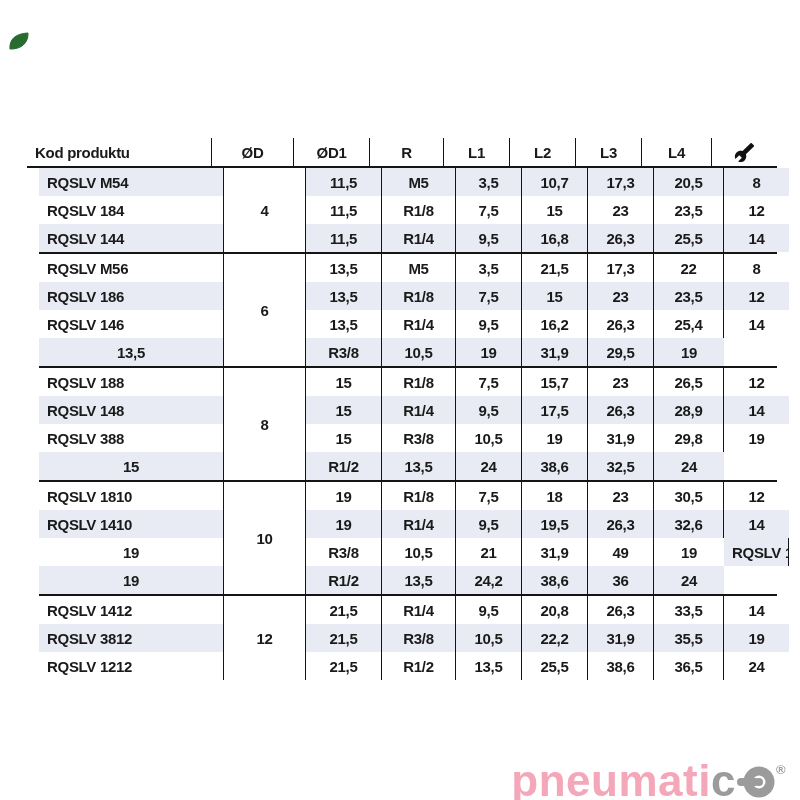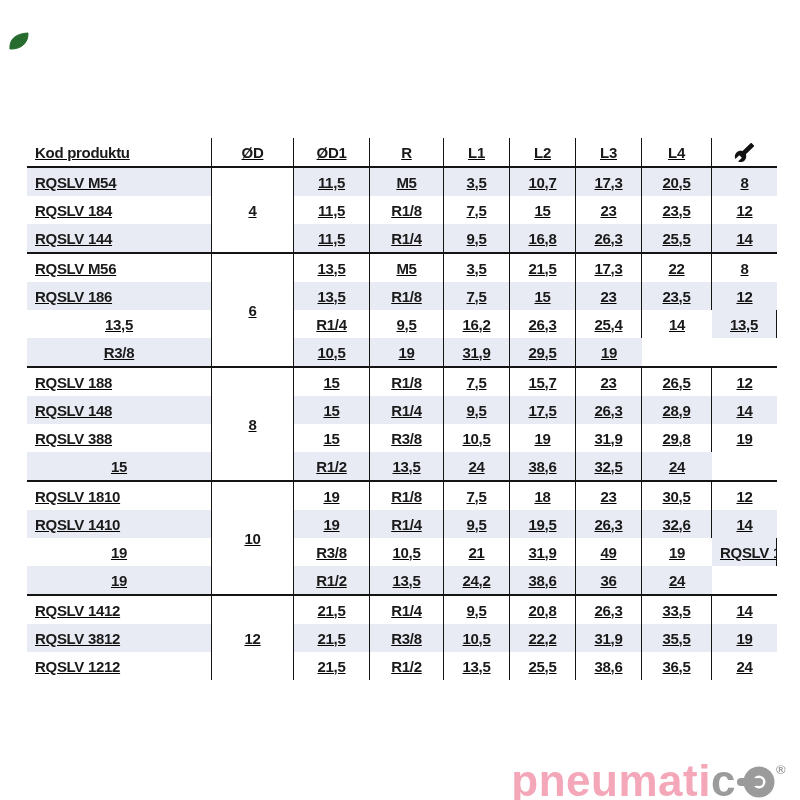--- a/index.html
+++ b/index.html
@@ -1,25 +1,25 @@
 <!DOCTYPE html>
 <html><head>
 <meta charset="utf-8">
 <style>
   html,body { margin:0; padding:0; }
   body { width:800px; height:800px; background:#ffffff; font-family:"Liberation Sans", sans-serif; }
   .page { position:relative; width:800px; height:800px; background:#ffffff; overflow:hidden; }
 
   .leaf { position:absolute; left:8px; top:31px; }
 
-  .tbl { position:absolute; left:27px; top:138px; width:750px;text-decoration:underline;
+  .tbl { position:absolute; left:27px; top:138px; width:750px;
          --cols: 185px 82px 76px 74px 66px 66px 66px 70px 65px; }
   .hrow { display:grid; grid-template-columns: var(--cols); height:30px;
           border-bottom:2px solid #141414; box-sizing:border-box; }
-  .tgroup { display:grid; grid-template-columns: var(--cols); grid-auto-rows:28px; }
+  .tgroup { display:grid; grid-template-columns: var(--cols); grid-auto-rows:28px;margin-left:12px; }
   .tgroup + .tgroup { border-top:2px solid #141414; }
   .cell { display:flex; align-items:center; justify-content:center;
           border-right:1.4px solid #141414; box-sizing:border-box;
           font-size:15px; font-weight:700; letter-spacing:-0.3px; color:#1a1a1a;
           white-space:nowrap; overflow:hidden; }
   .cell.left { justify-content:flex-start; padding-left:8px; }
   .cell.last { border-right:none; }
   .cell.striped { background:#e9ebf4; }
   .cell.odcell { background:#ffffff; grid-column:2; }
   .hcell { font-size:15px; }
@@ -98,20 +98,21 @@
           <div class="cell ">22</div>
           <div class="cell last">8</div>
           <div class="cell left striped">RQSLV 186</div>
           <div class="cell  striped">13,5</div>
           <div class="cell  striped">R1/8</div>
           <div class="cell  striped">7,5</div>
           <div class="cell  striped">15</div>
           <div class="cell  striped">23</div>
           <div class="cell  striped">23,5</div>
           <div class="cell last striped">12</div>
+          <div class="cell left">RQSLV 146</div>
           <div class="cell ">13,5</div>
           <div class="cell ">R1/4</div>
           <div class="cell ">9,5</div>
           <div class="cell ">16,2</div>
           <div class="cell ">26,3</div>
           <div class="cell ">25,4</div>
           <div class="cell last">14</div>
           <div class="cell  striped">13,5</div>
           <div class="cell  striped">R3/8</div>
           <div class="cell  striped">10,5</div>

